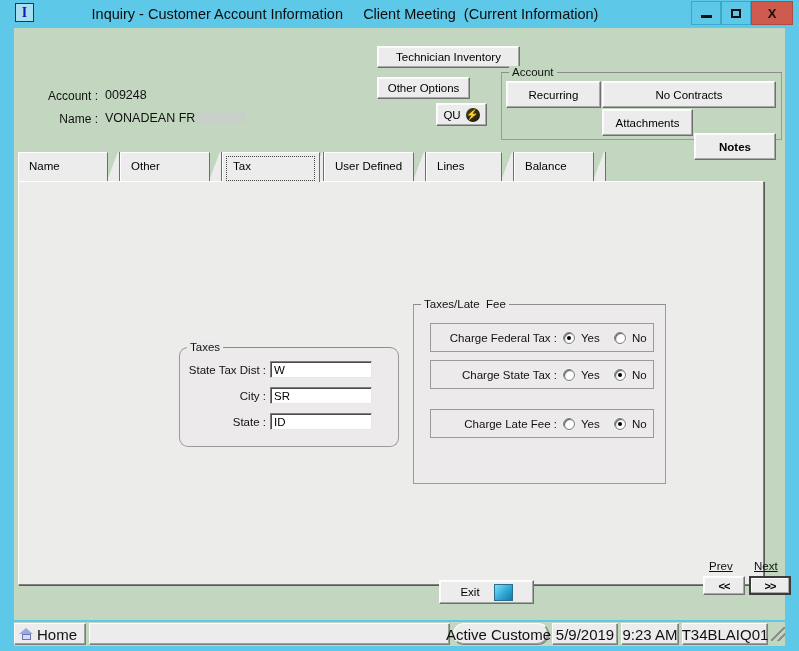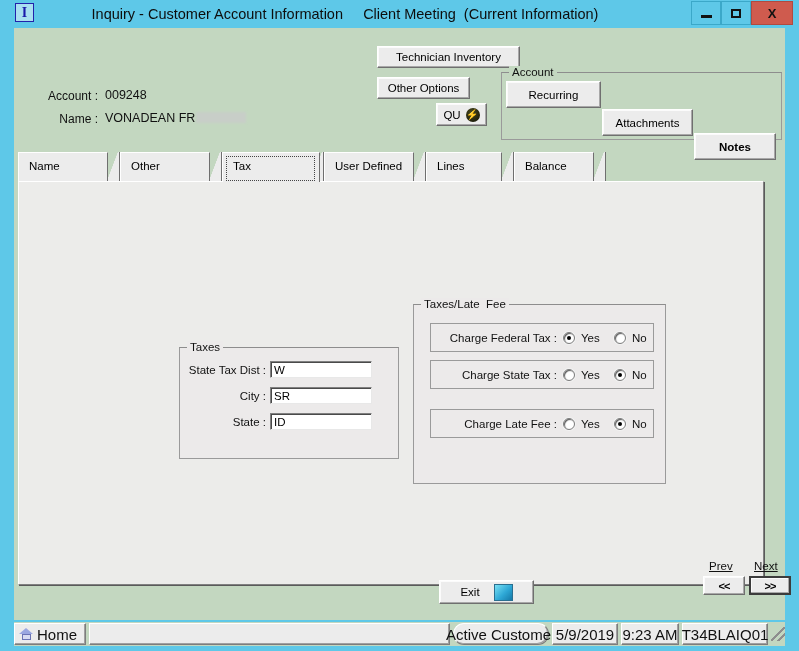--- a/index.html
+++ b/index.html
@@ -413,20 +413,21 @@
     <div class="btn" style="left:363px; top:18px; width:143px; height:22px;">Technician Inventory</div>
     <div class="btn" style="left:363px; top:49px; width:93px; height:22px;">Other Options</div>
     <div class="btn" style="left:422px; top:75px; width:51px; height:23px;">
       <span>QU</span>
       <span class="qu-bolt"></span>
     </div>
 
     <div class="groupbox gb-green" style="left:487px; top:44px; width:281px; height:68px;">
       <div class="gb-title">Account</div>
       <div class="btn" style="left:4px; top:8px; width:95px; height:27px;">Recurring</div>
+      <div class="btn" style="left:100px; top:8px; width:174px; height:27px;">No Contracts</div>
       <div class="btn" style="left:100px; top:36px; width:91px; height:27px;">Attachments</div>
       <div class="btn bold" style="left:192px; top:36px; width:82px; height:27px;margin-top:24px;">Notes</div>
     </div>
 
     <div class="tabstrip">
       <div class="tab" style="left:4px; width:90px;">
         <span>Name</span>
         
       </div>
       <div class="tab-slant" style="left:94px;"></div>
@@ -457,21 +458,21 @@
 
       <div class="tab" style="left:500px; width:80px;">
         <span>Balance</span>
         
       </div>
       <div class="tab-slant" style="left:580px;"></div>
     </div>
 
     <div class="tabpage">
 
-      <div class="groupbox gb-grey" style="left:160px; top:165px; width:220px; height:112px;">
+      <div class="groupbox gb-grey" style="left:160px; top:165px; width:220px; height:100px;border-radius:9px;">
         <div class="gb-title">Taxes</div>
 
         <div class="field-label" style="left:4px; top:16px; width:82px;">State Tax Dist :</div>
         <div class="textbox" style="left:90px; top:13px; width:102px; height:17px;">W</div>
 
         <div class="field-label" style="left:4px; top:42px; width:82px;">City :</div>
         <div class="textbox" style="left:90px; top:39px; width:102px; height:17px;">SR</div>
 
         <div class="field-label" style="left:4px; top:68px; width:82px;">State :</div>
         <div class="textbox" style="left:90px; top:65px; width:102px; height:17px;">ID</div>

